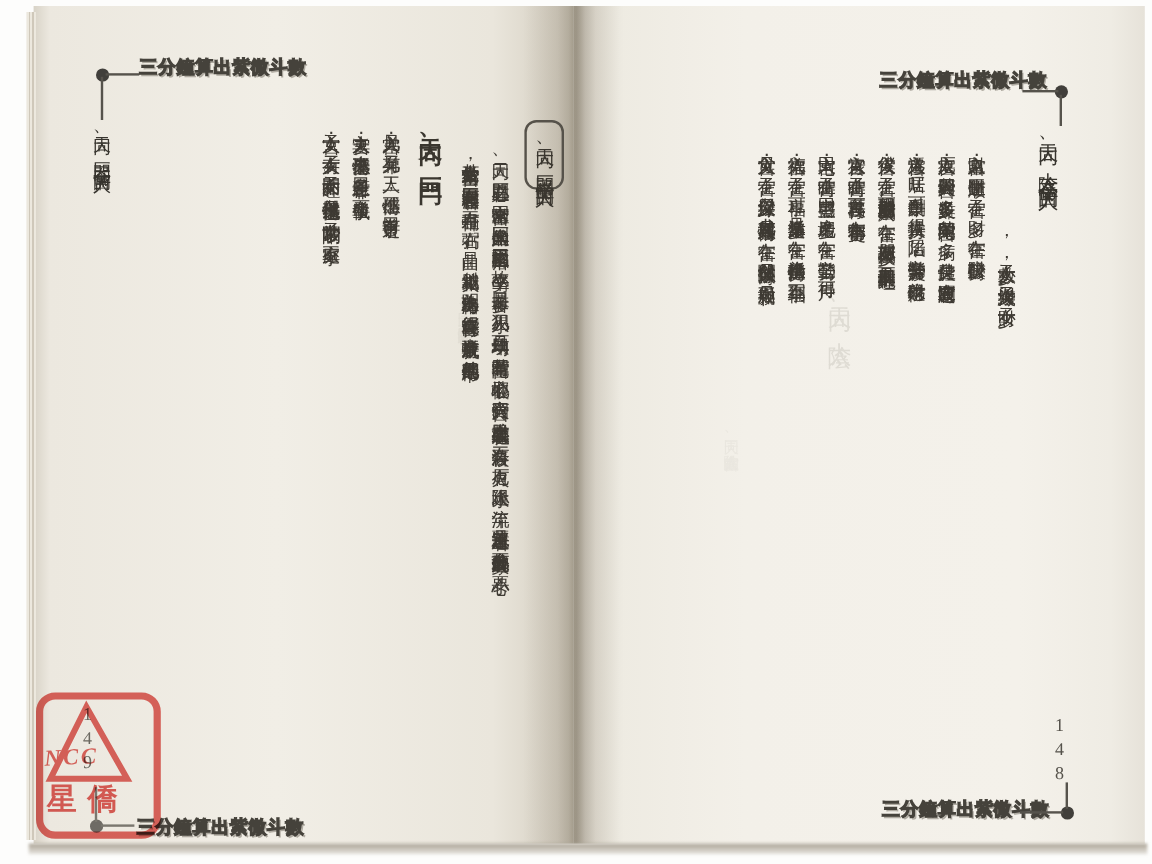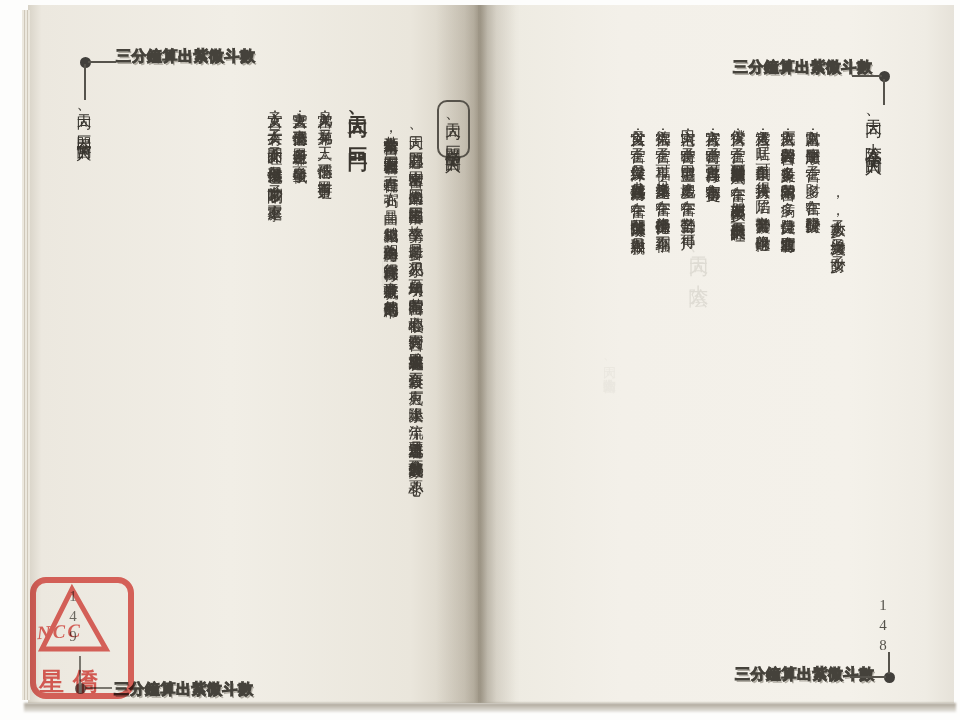--- a/index.html
+++ b/index.html
@@ -54,21 +54,21 @@
   .ghost-r2{left:600px;top:356px;font-size:13px;opacity:.06;}
   .ghost-l1{left:378px;top:250px;font-size:13px;opacity:.07;}
   
   .stamp{position:absolute;left:30px;top:577px;width:104px;height:122px;
     mix-blend-mode:multiply;opacity:.88;}
   .stamp-border{position:absolute;inset:0;border:6px solid #e0534d;border-radius:16px;}
   .stamp svg{position:absolute;left:0;top:0;}
   .stamp-latin{position:absolute;left:7px;top:44px;font-style:italic;font-weight:bold;
     font-size:19px;letter-spacing:2px;color:#e0534d;transform:rotate(-3deg);
     font-family:"Liberation Serif",serif;}
-  .stamp-cjk{position:absolute;left:9px;top:88px;font-size:25px;font-weight:bold;
+  .stamp-cjk{position:absolute;left:9px;top:72px;font-size:25px;font-weight:bold;
     letter-spacing:9px;color:#de4b45;white-space:nowrap;}
 </style>
 </head>
 <body>
 
 <div class="scene">
 
   <div class="book">
     <div class="page page-left"></div>
     <div class="page page-right"></div>

